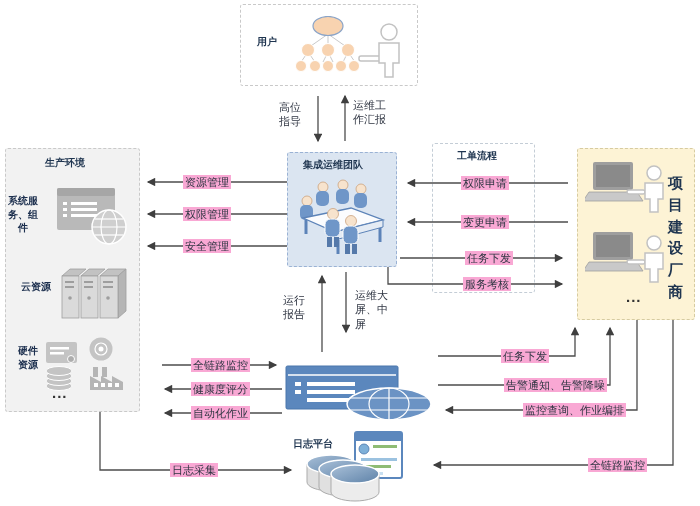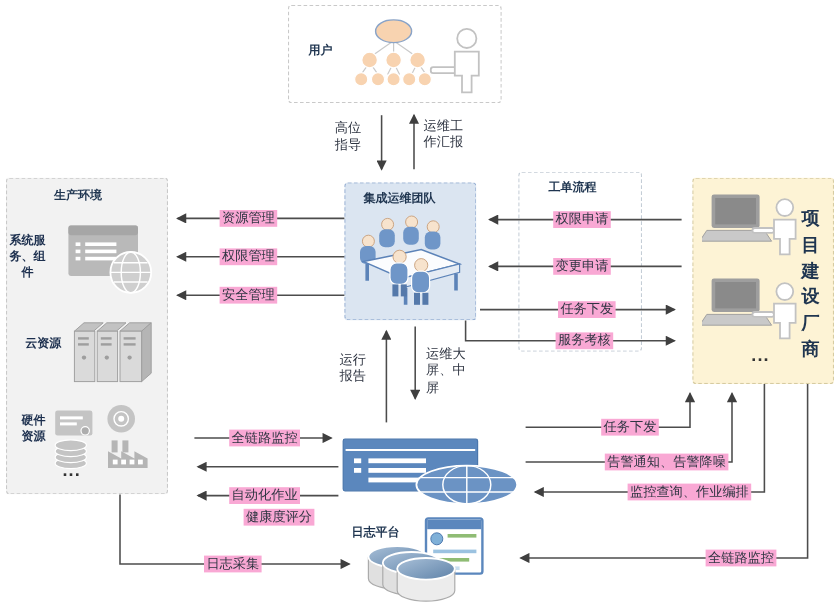--- a/index.html
+++ b/index.html
@@ -84,21 +84,21 @@
   <div class="lab" style="left:183px;top:175px;">资源管理</div>
   <div class="lab" style="left:183px;top:207px;">权限管理</div>
   <div class="lab" style="left:183px;top:239px;">安全管理</div>
   <div class="lab" style="left:461px;top:176px;">权限申请</div>
   <div class="lab" style="left:461px;top:215px;">变更申请</div>
   <div class="lab" style="left:465px;top:251px;">任务下发</div>
   <div class="lab" style="left:463px;top:277px;">服务考核</div>
   <div class="ml w2" style="left:283px;top:293px;">运行报告</div>
   <div class="ml w3" style="left:355px;top:288px;">运维大屏、中屏</div>
   <div class="lab" style="left:191px;top:358px;">全链路监控</div>
-  <div class="lab" style="left:203px;top:382px;margin-top:42px;">健康度评分</div>
+  <div class="lab" style="left:191px;top:382px;">健康度评分</div>
   <div class="lab" style="left:191px;top:406px;">自动化作业</div>
   <div class="lab" style="left:501px;top:349px;">任务下发</div>
   <div class="lab" style="left:504px;top:378px;">告警通知、告警降噪</div>
   <div class="lab" style="left:523px;top:403px;">监控查询、作业编排</div>
   <div class="lab" style="left:588px;top:458px;">全链路监控</div>
   <div class="lab" style="left:170px;top:463px;">日志采集</div>
 
   <svg class="icon" style="left:293px;top:16px;" width="120" height="66" viewBox="0 0 120 66">
     <g stroke="#c9c9c9" stroke-width="1">
       <line x1="35" y1="18" x2="15" y2="32"></line>

